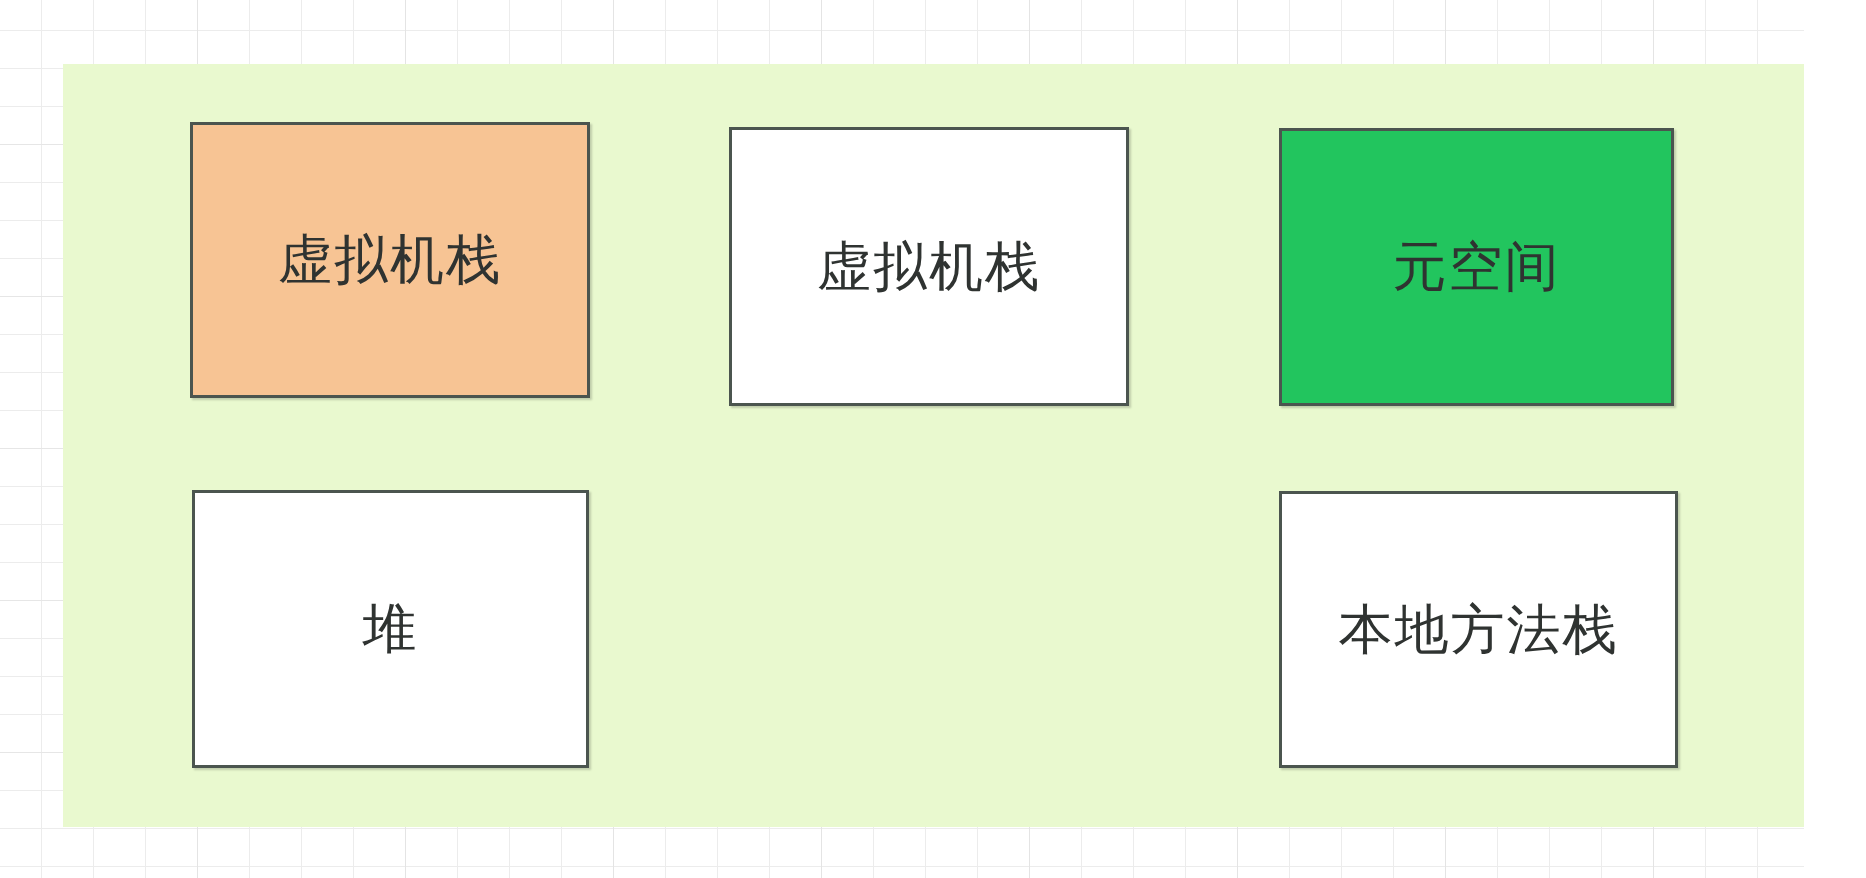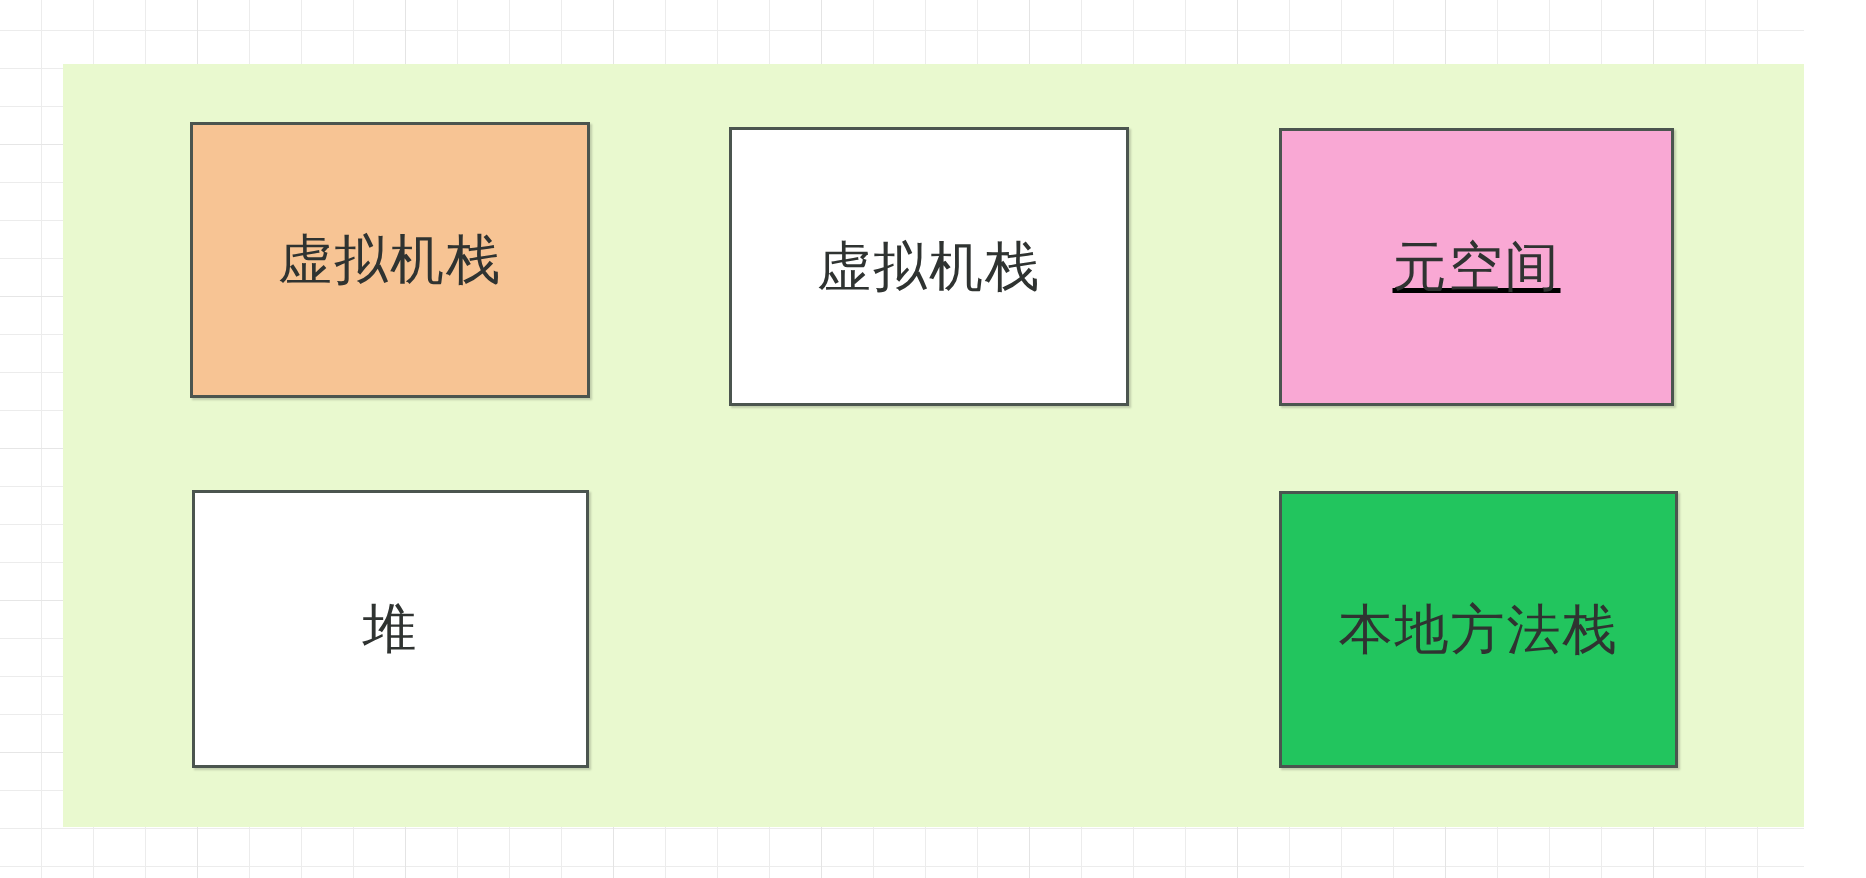--- a/index.html
+++ b/index.html
@@ -86,26 +86,26 @@
   <div id="region" style="background: rgb(233, 249, 207);">
 
     <div class="node" id="node-vm-stack" style="background: rgb(247, 196, 148); border-color: rgb(75, 85, 79);">
       <span class="label" style="color: rgb(47, 51, 49);">虚拟机栈</span>
     </div>
 
     <div class="node" id="node-pc-register" style="background: rgb(255, 255, 255); border-color: rgb(75, 85, 79);">
       <span class="label" style="color: rgb(47, 51, 49);">虚拟机栈</span>
     </div>
 
-    <div class="node" id="node-metaspace" style="background: #f9a8d4; border-color: rgb(75, 85, 79); text-decoration: underline;">
+    <div class="node" id="node-metaspace" style="background: #22c55e; border-color: rgb(75, 85, 79);">
       <span class="label" style="color: rgb(47, 51, 49);">元空间</span>
     </div>
 
     <div class="node" id="node-heap" style="background: rgb(255, 255, 255); border-color: rgb(75, 85, 79);">
       <span class="label" style="color: rgb(47, 51, 49);">堆</span>
     </div>
 
-    <div class="node" id="node-native-stack" style="background: #22c55e; border-color: rgb(75, 85, 79);">
+    <div class="node" id="node-native-stack" style="background: #ffffff; border-color: rgb(75, 85, 79);">
       <span class="label" style="color: rgb(47, 51, 49);">本地方法栈</span>
     </div>
 
   </div>
 </div>
 
 </body></html>

